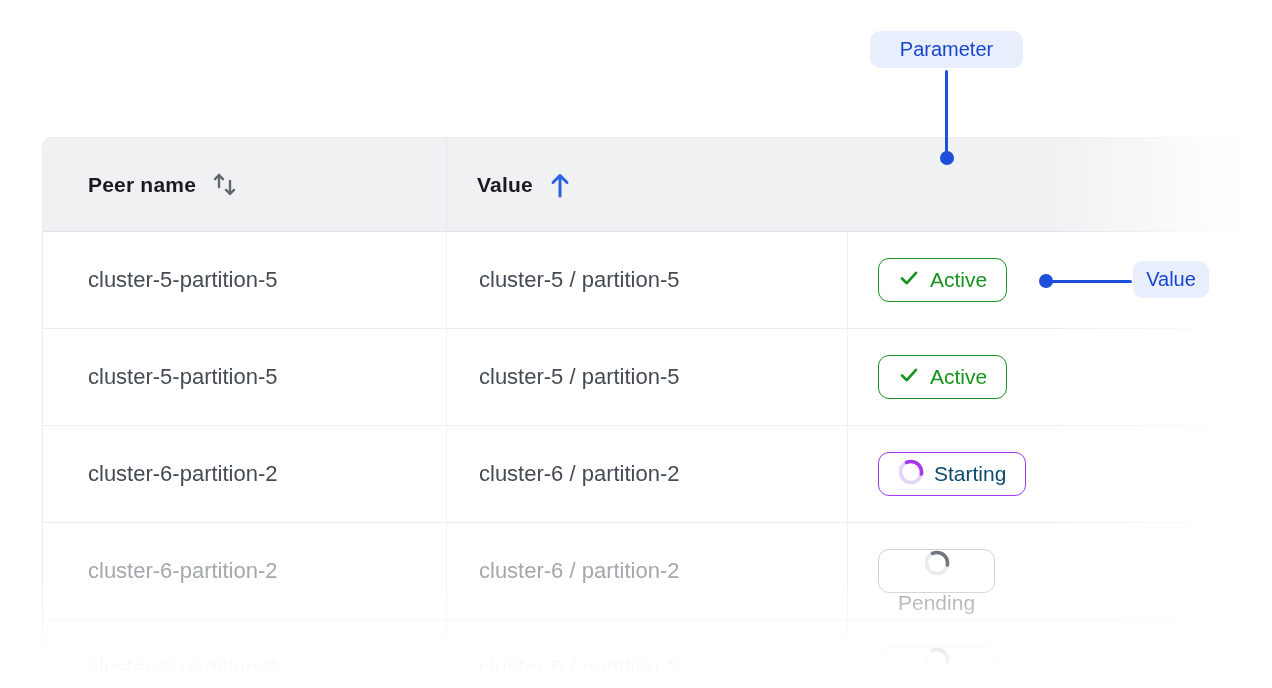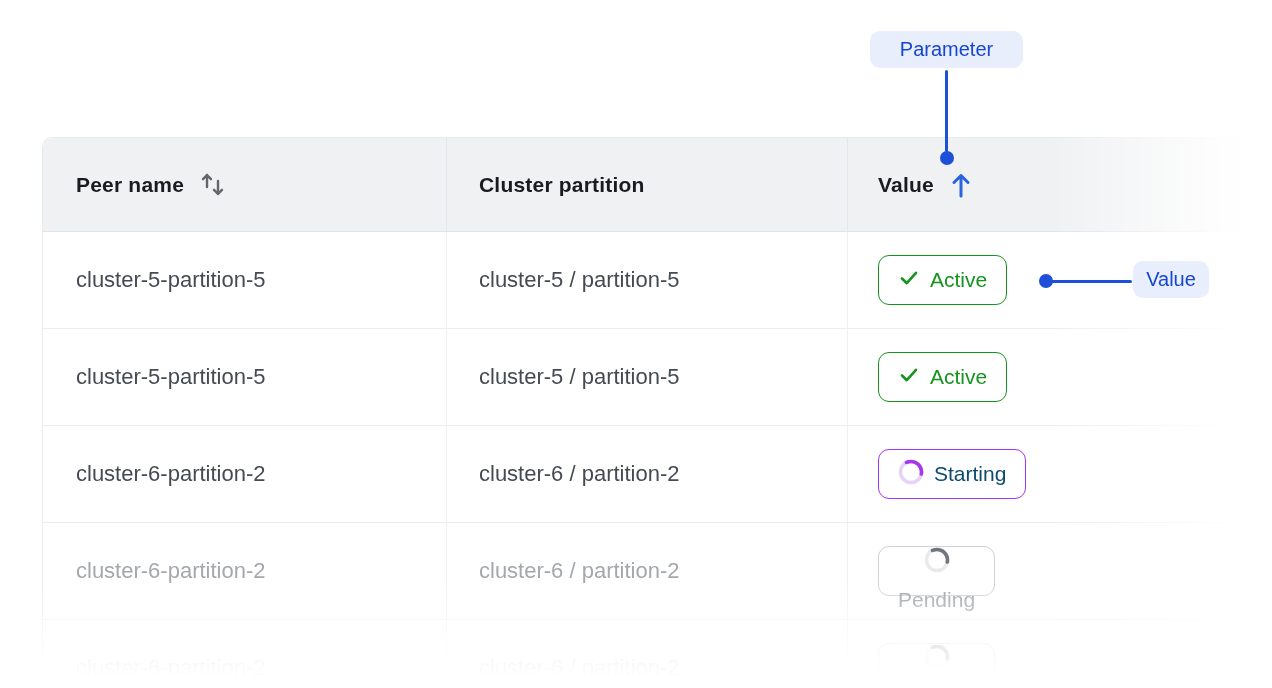--- a/index.html
+++ b/index.html
@@ -14,31 +14,31 @@
     border-top-left-radius:10px;background:#fff;
   }
   .thead{
     display:flex;height:93px;background:#f0f1f3;
     border-bottom:1px solid #e1e4e7;border-top-left-radius:9px;
   }
   .th{
     display:flex;align-items:center;box-sizing:border-box;
     font-size:21px;font-weight:700;color:#181b20;letter-spacing:.2px;
   }
-  .th.c1,.td.c1{width:404px;padding-left:33px;border-right:1px solid #e4e6ea;}
+  .th.c1,.td.c1{width:404px;padding-left:45px;border-right:1px solid #e4e6ea;}
   .th.c2,.td.c2{width:401px;padding-left:32px;border-right:1px solid #e4e6ea;}
   .th.c3,.td.c3{flex:1;padding-left:30px;}
   .td.c1,.td.c2{border-right-color:#eef0f3;}
   .th .hicon{margin-left:15px;display:flex;align-items:center;}
   .tr{display:flex;height:96px;border-bottom:1px solid #ebedef;background:#fff;}
   .td{display:flex;align-items:center;box-sizing:border-box;font-size:22px;color:#454b54;}
   .tr.muted .td{color:#a4a8ad;}
   
   .badge{
-    display:inline-flex;align-items:center;gap:10px;height:50px;
+    display:inline-flex;align-items:center;gap:10px;height:44px;
     padding:0 19px;border-radius:11px;border:1.5px solid;background:#fff;
     font-size:21px;font-weight:500;box-sizing:border-box;white-space:nowrap;
   }
   .badge.active{border-color:#16941f;color:#16941f;}
   .badge.starting{border-color:#a637ec;color:#0c4a6e;}
   .badge.pending{border-color:#ced1d5;color:#9aa0a6;flex-direction:column;}
   
   .fade-right{
     position:absolute;left:1050px;top:130px;width:222px;height:558px;z-index:3;
     background:linear-gradient(90deg,rgba(255,255,255,0) 0%,rgba(255,255,255,.95) 80%,#fff 95%);
@@ -73,23 +73,20 @@
     <div class="thead">
       <div class="th c1">
         <span>Peer name</span>
         <span class="hicon">
           <svg width="27" height="27" viewBox="0 0 27 27" fill="none" stroke="#62666d" stroke-width="2.4" stroke-linecap="round" stroke-linejoin="round">
             <path d="M8 16 V4 M8 4 L4 8.2 M8 4 L12 8.2"></path>
             <path d="M19 10 V23 M19 23 L15 18.8 M19 23 L23 18.8"></path>
           </svg>
         </span>
       </div>
-      <div class="th c2">
-        <span>Cluster partition</span>
-      </div>
       <div class="th c3">
         <span>Value</span>
         <span class="hicon">
           <svg width="24" height="28" viewBox="0 0 24 28" fill="none" stroke="#2a62e2" stroke-width="3" stroke-linecap="round" stroke-linejoin="round">
             <path d="M12 25 V4.5 M12 4.5 L5 11.5 M12 4.5 L19 11.5"></path>
           </svg>
         </span>
       </div>
     </div>
 

